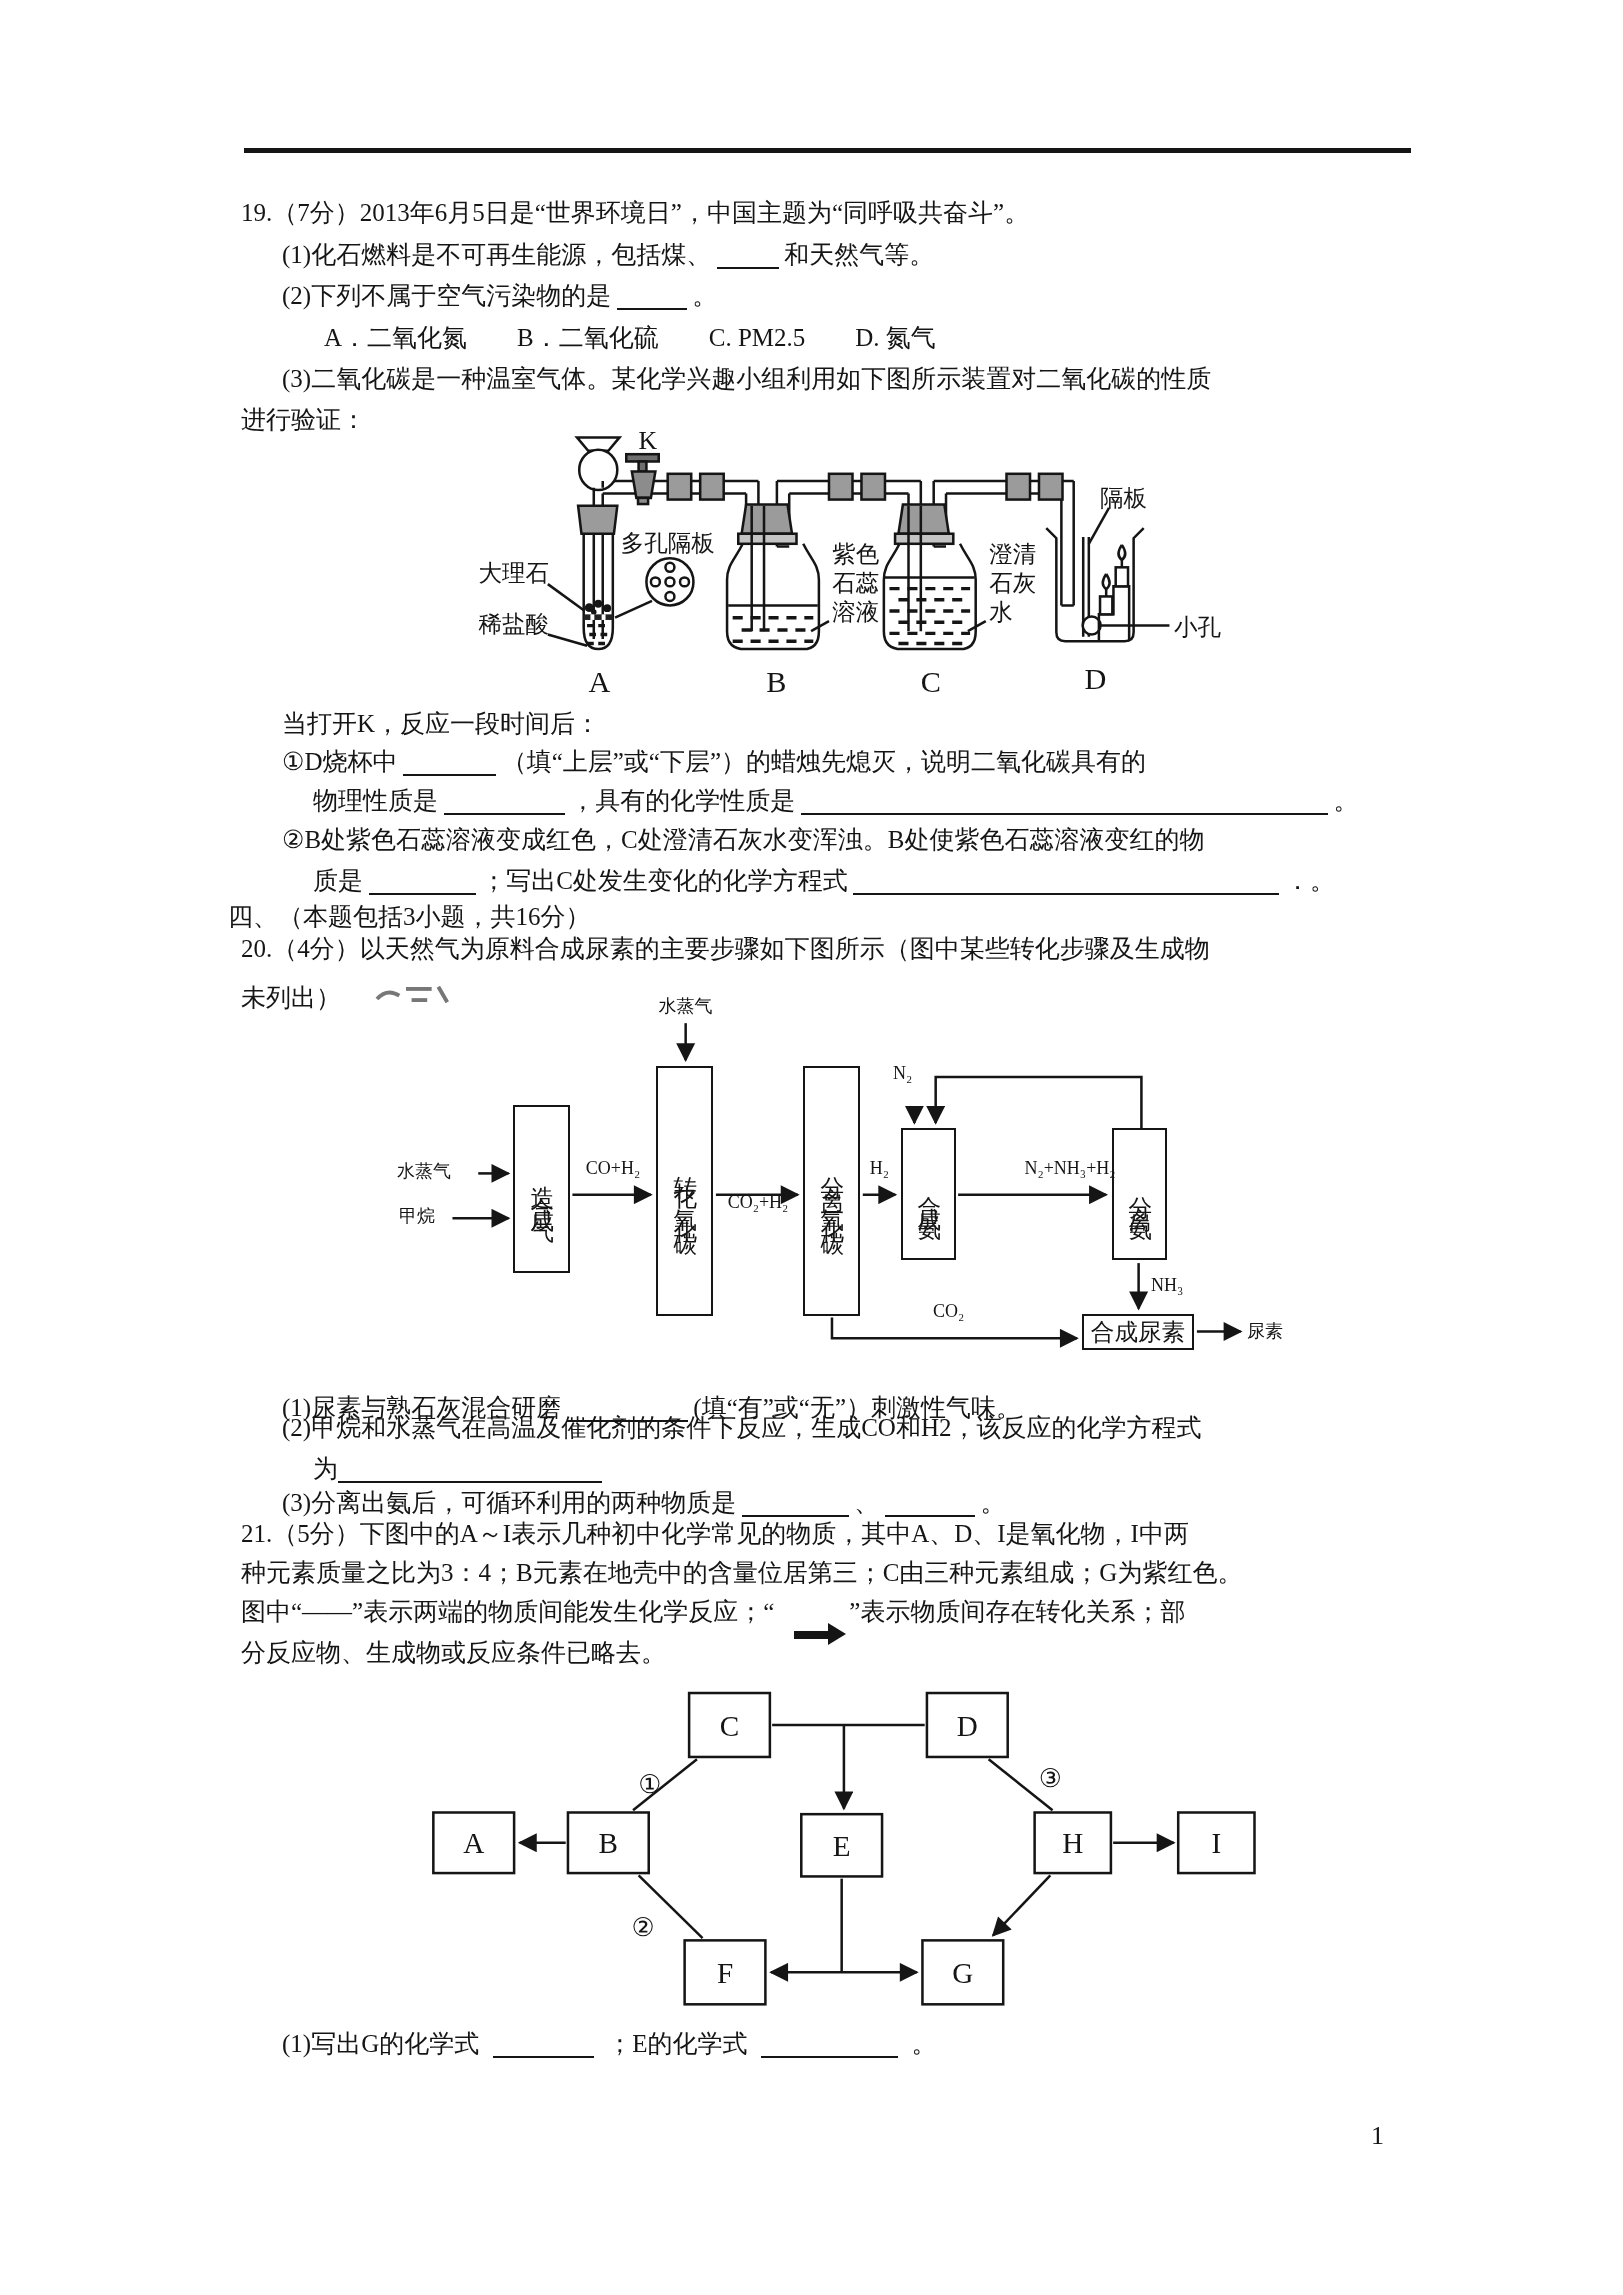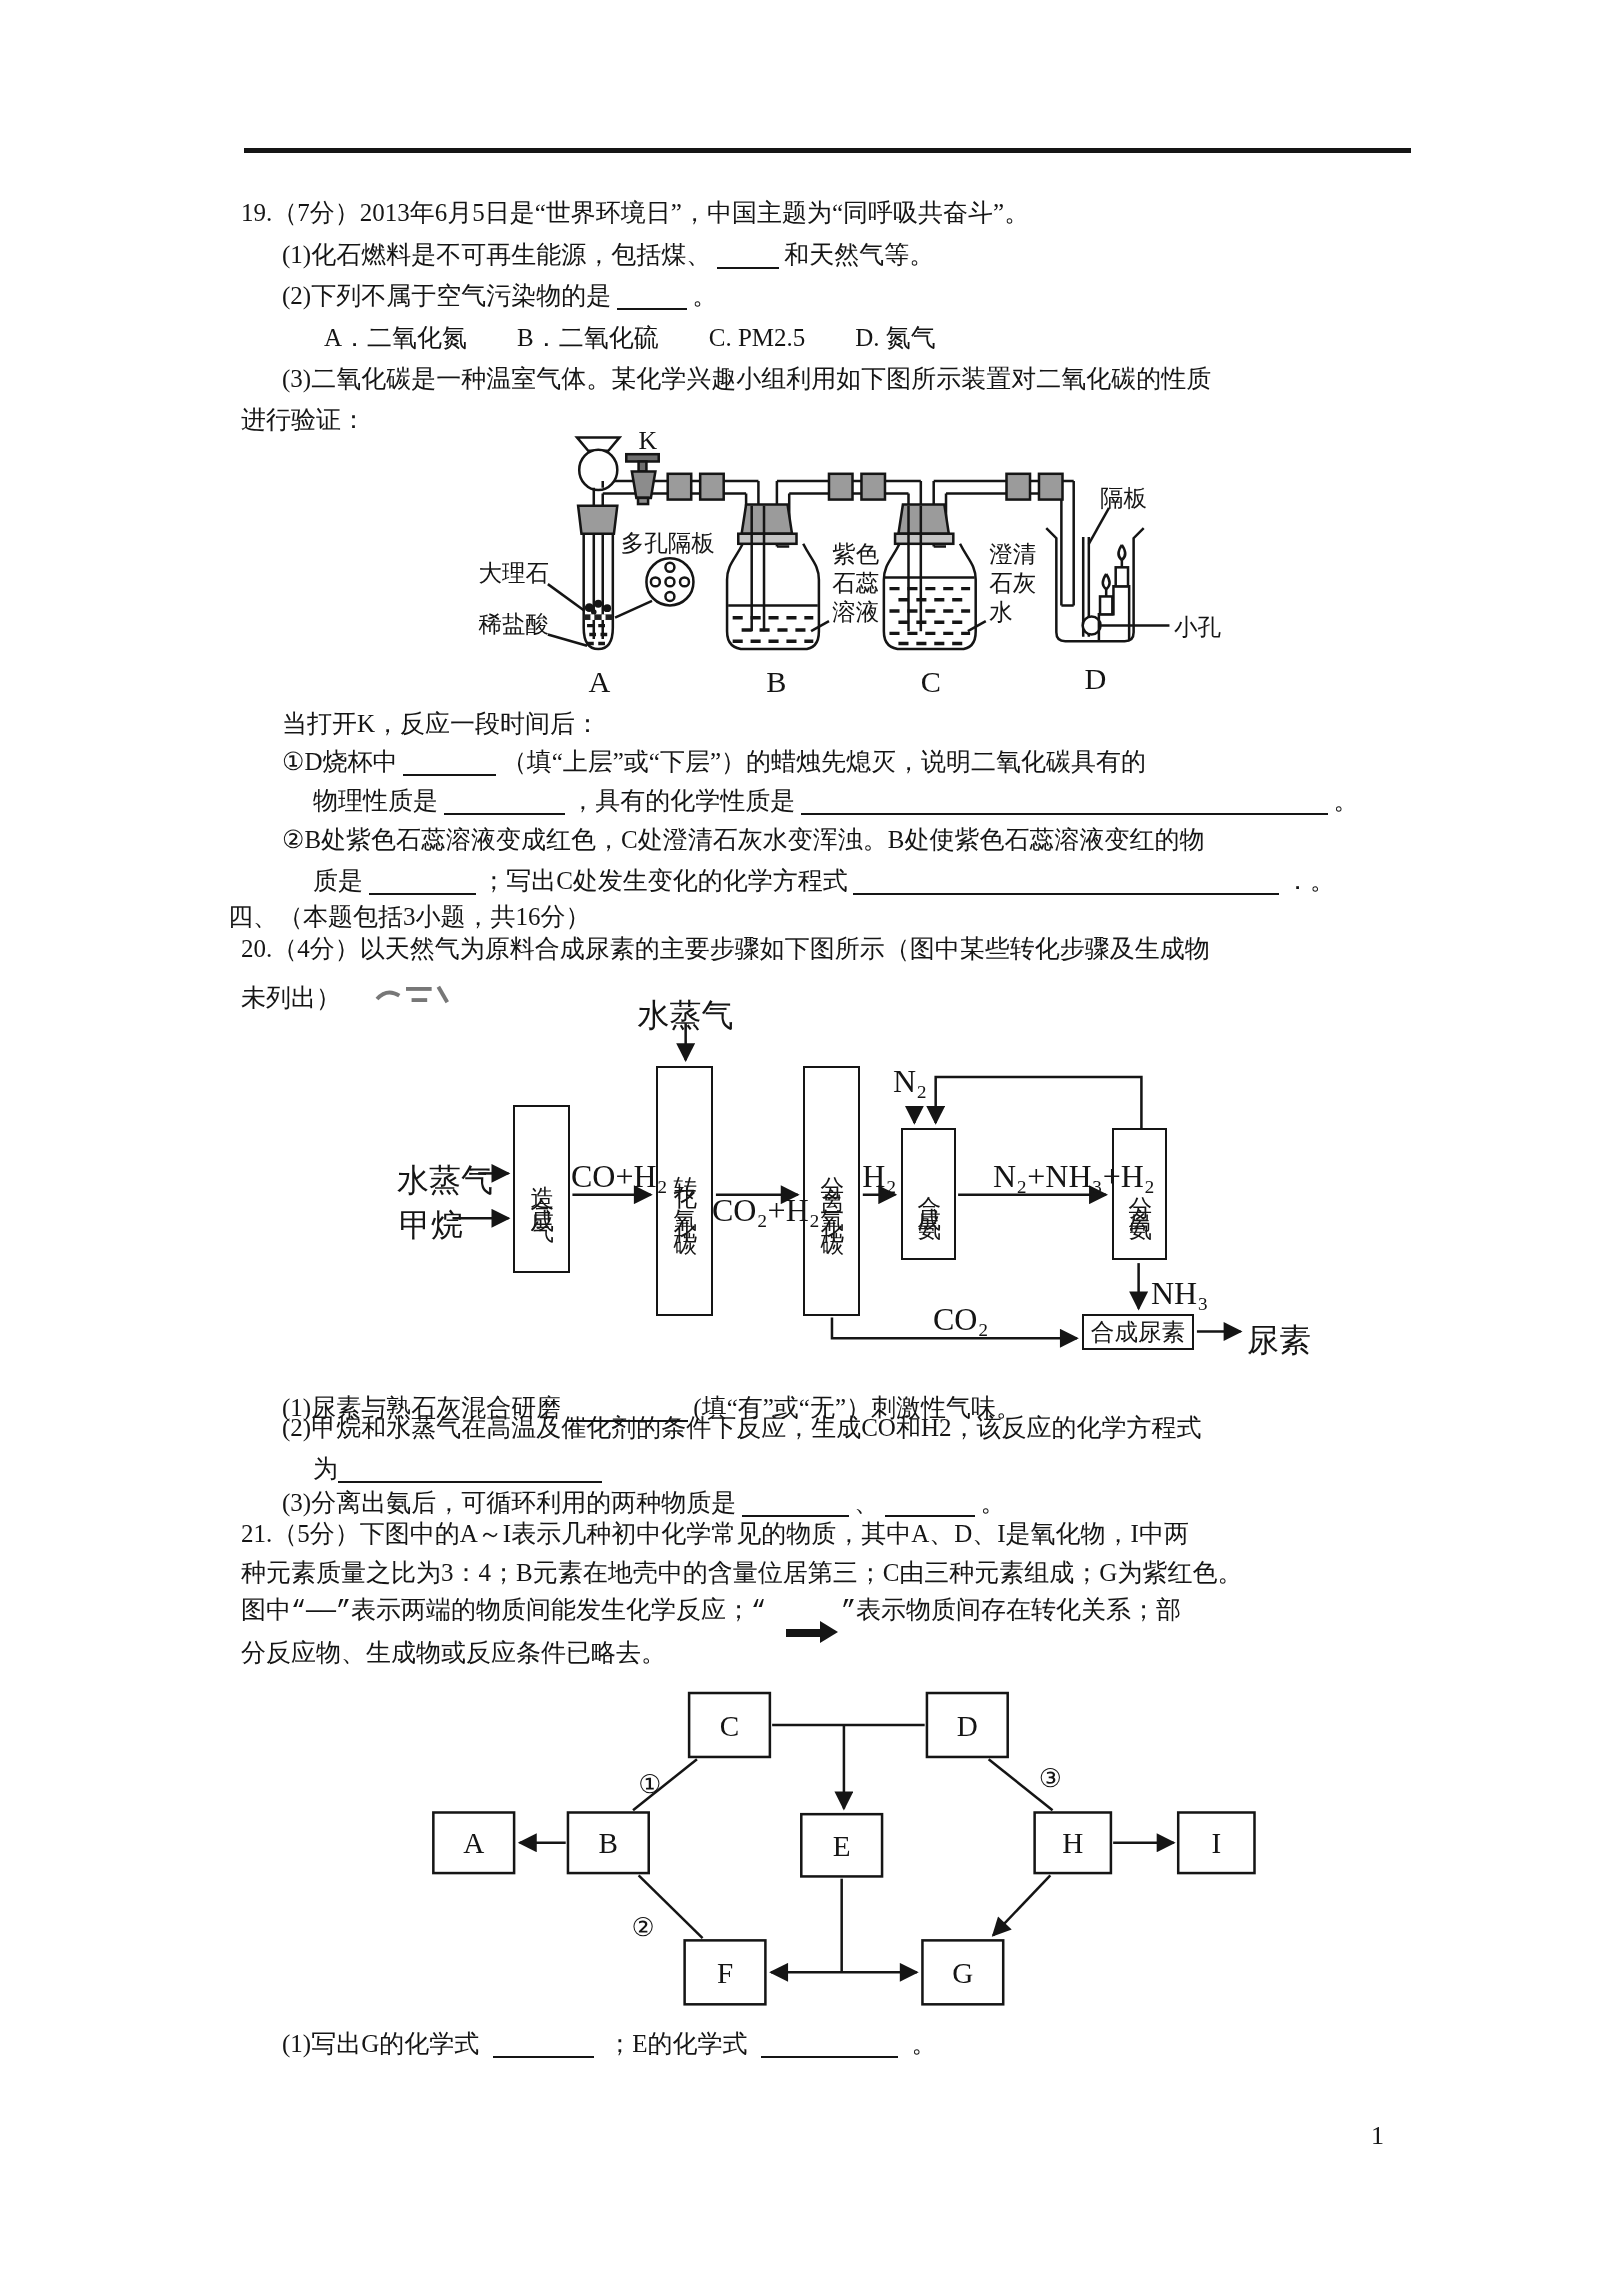--- a/index.html
+++ b/index.html
@@ -12,21 +12,21 @@
   .tl { position:absolute; font-size:25px; line-height:1.25; white-space:nowrap; }
   .blank { display:inline-block; height:12.3px; border-bottom:2.5px solid #151515;
            vertical-align:-5.6px; margin:0 5.6px; }
   .rule { position:absolute; background:#151515; }
   
   .fbox { position:absolute; border:2.8px solid #151515; background:#fff;
           display:flex; align-items:center; justify-content:center; box-sizing:border-box; }
   .vt { writing-mode:vertical-lr; text-orientation:upright; font-size:23.6px;
         letter-spacing:11.2px; line-height:1; }
   .ht { font-size:23.6px; }
-  .flabel { position:absolute; font-size:32px; white-space:nowrap; }
+  .flabel { position:absolute; font-size:18px; white-space:nowrap; }
   .ctr { text-align:center; }
   
   .sarrow { display:inline-block; position:relative; width:35px; height:7.9px;
             background:#151515; vertical-align:middle; margin:0 17px 0 7.9px; }
   .sarrow::after { content:""; position:absolute; right:-17px; top:-7.9px; width:0; height:0;
             border-left:18px solid #151515; border-top:11.8px solid transparent;
             border-bottom:11.8px solid transparent; }
   .sarrow.low { vertical-align:-19px; margin:0 20px; }
   svg text { font-family:"Liberation Serif","DejaVu Serif",serif; fill:#151515; }
   .pagenum { position:absolute; font-size:26px; }
@@ -236,21 +236,21 @@
   <div class="tl" style="left:282px;top:1412px;"><span>(2)甲烷和水蒸气在高温及催化剂的条件下反应，生成CO和H2，该反应的化学方程式</span></div>
   <div class="tl" style="left:313px;top:1453px;">
     <span>为</span><span class="blank" style="width:264px;margin-left:0;"></span>
   </div>
   <div class="tl" style="left:282px;top:1487px;">
     <span>(3)分离出氨后，可循环利用的两种物质是</span><span class="blank" style="width:107px"></span><span>、</span><span class="blank" style="width:90px"></span><span>。</span>
   </div>
 
   <div class="tl" style="left:241px;top:1518px;"><span>21.（5分）下图中的A～I表示几种初中化学常见的物质，其中A、D、I是氧化物，I中两</span></div>
   <div class="tl" style="left:241px;top:1557px;"><span>种元素质量之比为3：4；B元素在地壳中的含量位居第三；C由三种元素组成；G为紫红色。</span></div>
-  <div class="tl" style="left:241px;top:1596px;font-family:Liberation Mono, monospace;">
+  <div class="tl" style="left:241px;top:1596px;">
     <span>图中“——”表示两端的物质间能发生化学反应；“</span><span class="sarrow low"></span><span>”表示物质间存在转化关系；部</span>
   </div>
   <div class="tl" style="left:241px;top:1637px;"><span>分反应物、生成物或反应条件已略去。</span></div>
 
   <svg style="position:absolute;left:421px;top:1680px;" width="875" height="348" viewBox="750 2995 1560 620">
     <g stroke="#151515" stroke-width="4.5" fill="none">
       <path d="M1376,3075 H1648"></path>
       <path d="M1504,3075 V3224" marker-end="url(#ah)"></path>
       <path d="M1242,3136 L1128,3227"></path>
       <path d="M1762,3136 L1876,3227"></path>

